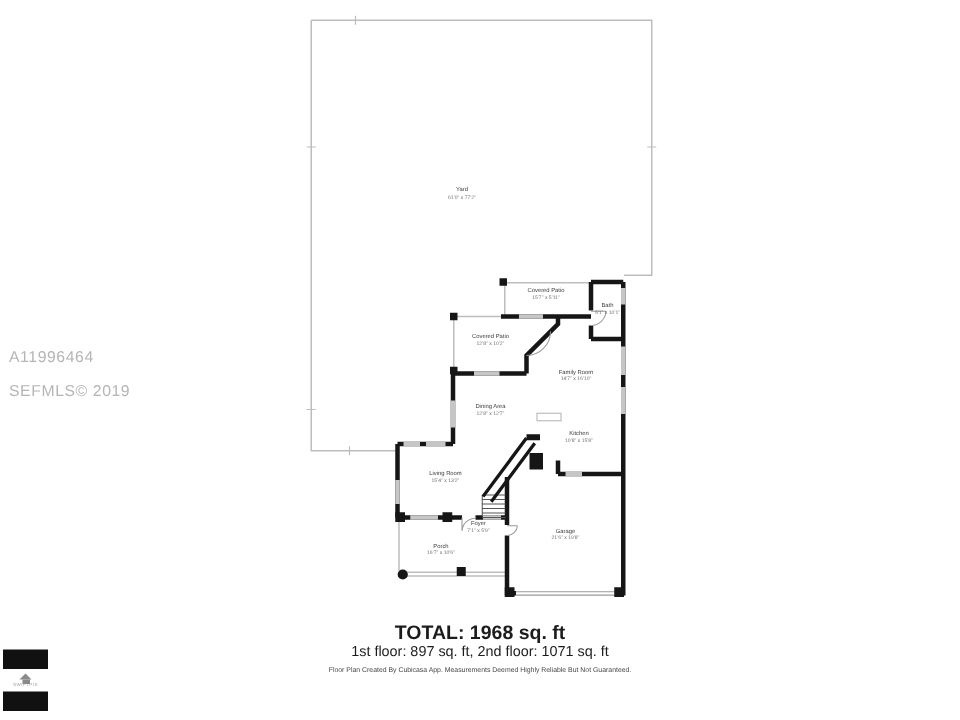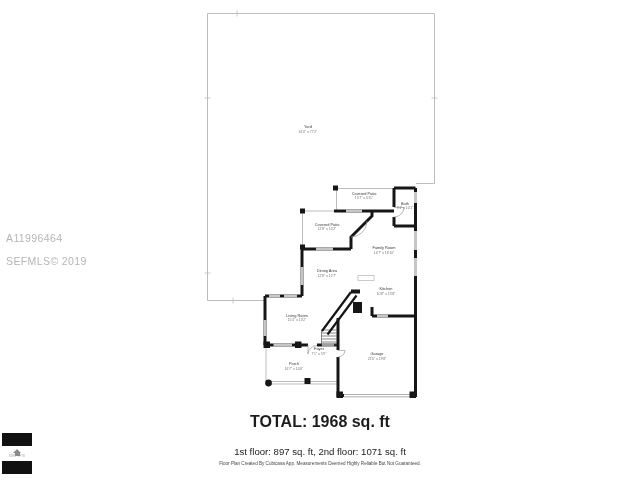--- a/index.html
+++ b/index.html
@@ -9,21 +9,21 @@
   }
   .watermark{
     position:absolute;left:6px;top:232px;width:130px;
     font-size:10.5px;letter-spacing:.4px;color:#b5b5b5;
     display:flex;gap:11px;white-space:nowrap;flex-direction:column;
   }
   .plan-svg{position:absolute;left:0;top:0;}
   .summary{
     position:absolute;left:0;top:416px;width:640px;text-align:center;color:#1c1c1c;
   }
-  .summary .total{font-size:16px;font-weight:bold;line-height:12px;margin-bottom:18px;text-align:center;}
+  .summary .total{font-size:13px;font-weight:bold;line-height:12px;margin-bottom:1px;text-align:center;}
   .summary .line{font-size:9.6px;line-height:11px;}
   .summary .disclaimer{font-size:4.6px;color:#474747;margin-top:4px;line-height:6px;}
   .logo{
     position:absolute;left:2px;top:433px;width:30px;height:41px;
     display:flex;flex-direction:column;
   }
   .logo .band-black{background:#111;flex:1;}
   .logo .band-white{
     background:#fff;height:15px;display:flex;flex-direction:column;
     align-items:center;justify-content:center;

